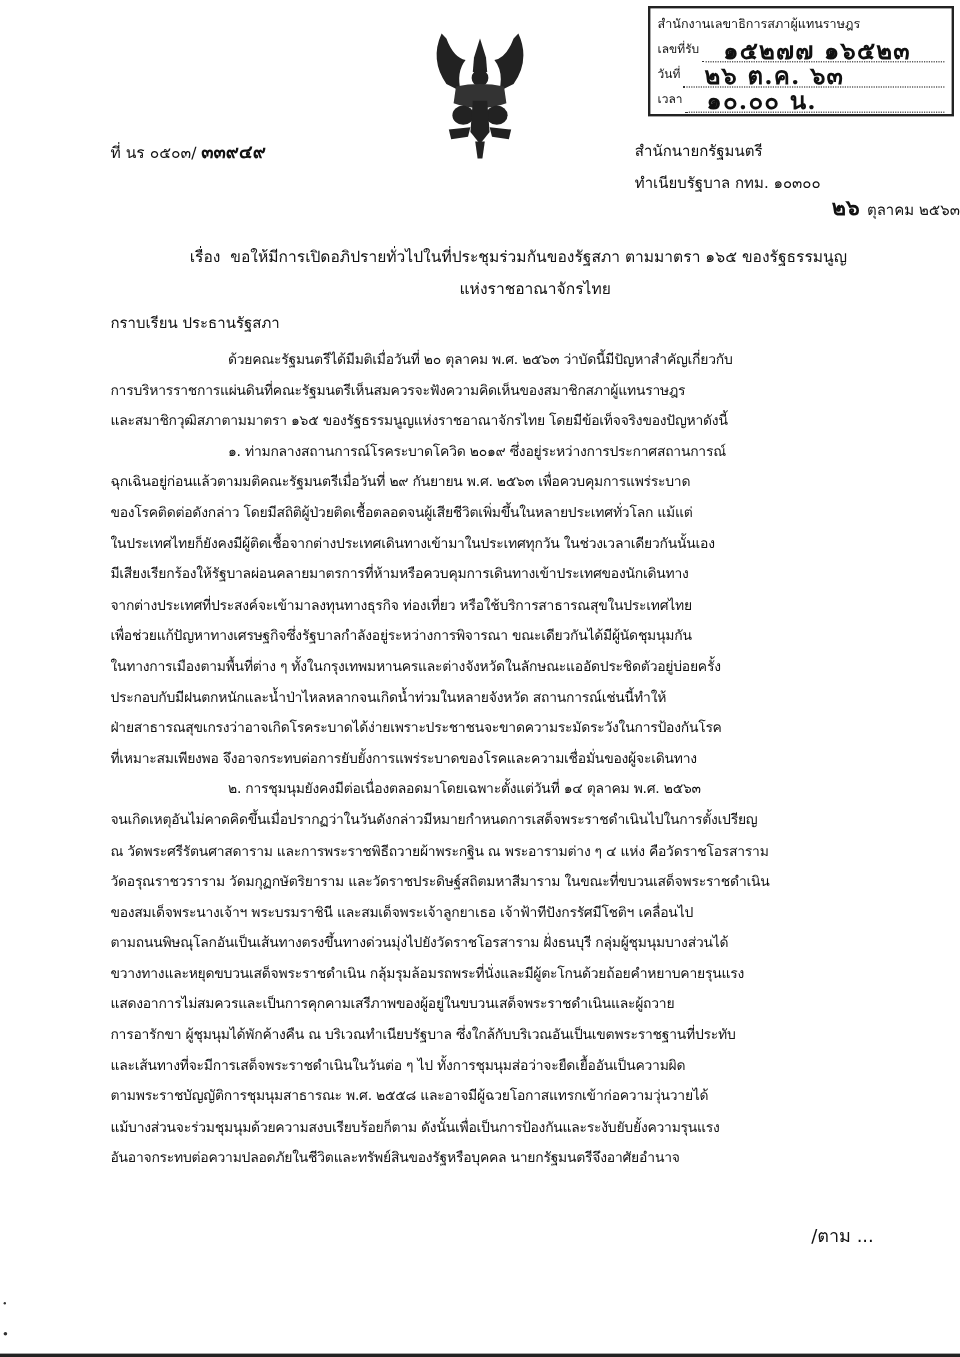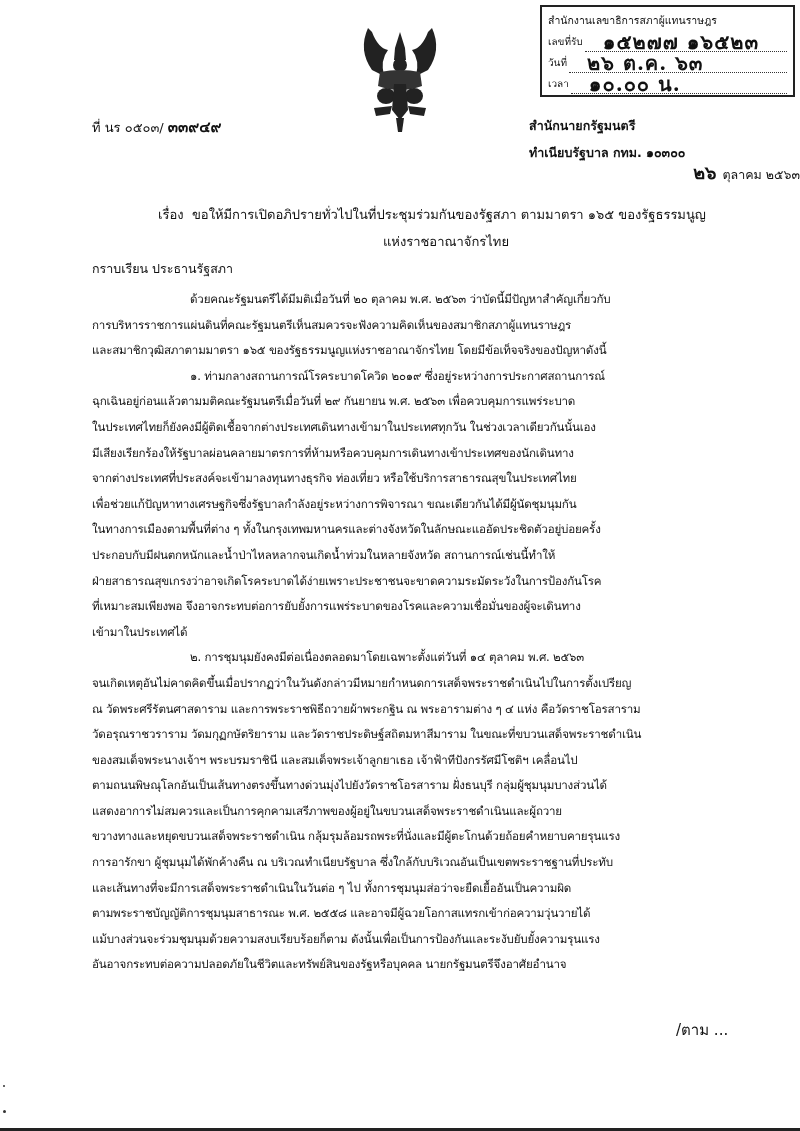--- a/index.html
+++ b/index.html
@@ -14,21 +14,21 @@
     border: 2px solid #222; box-sizing: border-box; padding: 3px 6px;
     font-size: 10.5px; line-height: 21px;
   }
   .stamp .row { display: flex; align-items: flex-end; white-space: nowrap; }
   .stamp .lbl { font-size: 10px; }
   .stamp .dots { flex: 1; border-bottom: 1px dotted #333; margin-left: 2px; position: relative; height: 15px; }
   .stamp .hand { position: absolute; left: 18px; bottom: -2px; font-size: 20px; font-weight: bold; letter-spacing: 1px; font-family: "DejaVu Serif", serif; }
   .garuda { position: absolute; left: 350px; top: 20px; width: 100px; height: 115px; }
   .ref { position: absolute; left: 92px; top: 115px; font-size: 13px; }
   .ref .num { font-weight: bold; font-size: 15px; margin-left: 4px; font-family: Liberation Mono, monospace; }
-  .office { position: absolute; left: 529px; top: 112px; font-size: 12.5px; line-height: 27px; font-weight: bold; }
+  .office { position: absolute; left: 529px; top: 112px; font-size: 12.5px; line-height: 27px; }
   .date { position: absolute; left: 0; width: 800px; top: 158px; text-align: right; font-size: 12.5px; }
   .date .day { font-weight: bold; font-size: 18px; margin-right: 6px; font-family: "DejaVu Serif", serif; }
   .subject { position: absolute; left: 92px; top: 201px; width: 680px; font-size: 13px; line-height: 27px; text-align: center; }
   .subject .indent2 { padding-left: 28px; }
   .salute { position: absolute; left: 92px; top: 259px; font-size: 12.5px; }
   .body-text { position: absolute; left: 92px; top: 287px; width: 680px; font-size: 11.6px; line-height: 25.6px; letter-spacing: -0.2px; }
   .body-text .line { white-space: nowrap; overflow: hidden; text-align: justify; }
   .body-text .first { padding-left: 98px; }
   .continue { position: absolute; left: 676px; top: 1018px; font-size: 15px; }
   .speck { position: absolute; background: #333; border-radius: 50%; }
@@ -96,37 +96,37 @@
   </div>
 
   <div class="salute">กราบเรียน  ประธานรัฐสภา</div>
 
   <div class="body-text">
     <div class="line first">ด้วยคณะรัฐมนตรีได้มีมติเมื่อวันที่ ๒๐ ตุลาคม พ.ศ. ๒๕๖๓ ว่าบัดนี้มีปัญหาสำคัญเกี่ยวกับ</div>
     <div class="line">การบริหารราชการแผ่นดินที่คณะรัฐมนตรีเห็นสมควรจะฟังความคิดเห็นของสมาชิกสภาผู้แทนราษฎร</div>
     <div class="line">และสมาชิกวุฒิสภาตามมาตรา ๑๖๕ ของรัฐธรรมนูญแห่งราชอาณาจักรไทย โดยมีข้อเท็จจริงของปัญหาดังนี้</div>
     <div class="line first">๑.   ท่ามกลางสถานการณ์โรคระบาดโควิด ๒๐๑๙ ซึ่งอยู่ระหว่างการประกาศสถานการณ์</div>
     <div class="line">ฉุกเฉินอยู่ก่อนแล้วตามมติคณะรัฐมนตรีเมื่อวันที่ ๒๙ กันยายน พ.ศ. ๒๕๖๓ เพื่อควบคุมการแพร่ระบาด</div>
+    <div class="line">ของโรคติดต่อดังกล่าว โดยมีสถิติผู้ป่วยติดเชื้อตลอดจนผู้เสียชีวิตเพิ่มขึ้นในหลายประเทศทั่วโลก แม้แต่</div>
     <div class="line">ในประเทศไทยก็ยังคงมีผู้ติดเชื้อจากต่างประเทศเดินทางเข้ามาในประเทศทุกวัน ในช่วงเวลาเดียวกันนั้นเอง</div>
     <div class="line">มีเสียงเรียกร้องให้รัฐบาลผ่อนคลายมาตรการที่ห้ามหรือควบคุมการเดินทางเข้าประเทศของนักเดินทาง</div>
     <div class="line">จากต่างประเทศที่ประสงค์จะเข้ามาลงทุนทางธุรกิจ ท่องเที่ยว หรือใช้บริการสาธารณสุขในประเทศไทย</div>
     <div class="line">เพื่อช่วยแก้ปัญหาทางเศรษฐกิจซึ่งรัฐบาลกำลังอยู่ระหว่างการพิจารณา ขณะเดียวกันได้มีผู้นัดชุมนุมกัน</div>
     <div class="line">ในทางการเมืองตามพื้นที่ต่าง ๆ ทั้งในกรุงเทพมหานครและต่างจังหวัดในลักษณะแออัดประชิดตัวอยู่บ่อยครั้ง</div>
     <div class="line">ประกอบกับมีฝนตกหนักและน้ำป่าไหลหลากจนเกิดน้ำท่วมในหลายจังหวัด สถานการณ์เช่นนี้ทำให้</div>
     <div class="line">ฝ่ายสาธารณสุขเกรงว่าอาจเกิดโรคระบาดได้ง่ายเพราะประชาชนจะขาดความระมัดระวังในการป้องกันโรค</div>
     <div class="line">ที่เหมาะสมเพียงพอ จึงอาจกระทบต่อการยับยั้งการแพร่ระบาดของโรคและความเชื่อมั่นของผู้จะเดินทาง</div>
-    <div class="line">เข้ามาในประเทศได้</div>
     <div class="line first">๒.   การชุมนุมยังคงมีต่อเนื่องตลอดมาโดยเฉพาะตั้งแต่วันที่ ๑๔ ตุลาคม พ.ศ. ๒๕๖๓</div>
     <div class="line">จนเกิดเหตุอันไม่คาดคิดขึ้นเมื่อปรากฏว่าในวันดังกล่าวมีหมายกำหนดการเสด็จพระราชดำเนินไปในการตั้งเปรียญ</div>
     <div class="line">ณ วัดพระศรีรัตนศาสดาราม และการพระราชพิธีถวายผ้าพระกฐิน ณ พระอารามต่าง ๆ ๔ แห่ง คือวัดราชโอรสาราม</div>
     <div class="line">วัดอรุณราชวราราม วัดมกุฏกษัตริยาราม และวัดราชประดิษฐ์สถิตมหาสีมาราม ในขณะที่ขบวนเสด็จพระราชดำเนิน</div>
     <div class="line">ของสมเด็จพระนางเจ้าฯ พระบรมราชินี และสมเด็จพระเจ้าลูกยาเธอ เจ้าฟ้าทีปังกรรัศมีโชติฯ เคลื่อนไป</div>
     <div class="line">ตามถนนพิษณุโลกอันเป็นเส้นทางตรงขึ้นทางด่วนมุ่งไปยังวัดราชโอรสาราม ฝั่งธนบุรี กลุ่มผู้ชุมนุมบางส่วนได้</div>
+    <div class="line">ขวางทางและหยุดขบวนเสด็จพระราชดำเนิน กลุ้มรุมล้อมรถพระที่นั่งและมีผู้ตะโกนด้วยถ้อยคำหยาบคายรุนแรง</div>
     <div class="line">แสดงอาการไม่สมควรและเป็นการคุกคามเสรีภาพของผู้อยู่ในขบวนเสด็จพระราชดำเนินและผู้ถวาย</div>
-    <div class="line">ขวางทางและหยุดขบวนเสด็จพระราชดำเนิน กลุ้มรุมล้อมรถพระที่นั่งและมีผู้ตะโกนด้วยถ้อยคำหยาบคายรุนแรง</div>
     <div class="line">การอารักขา ผู้ชุมนุมได้พักค้างคืน ณ บริเวณทำเนียบรัฐบาล ซึ่งใกล้กับบริเวณอันเป็นเขตพระราชฐานที่ประทับ</div>
     <div class="line">และเส้นทางที่จะมีการเสด็จพระราชดำเนินในวันต่อ ๆ ไป ทั้งการชุมนุมส่อว่าจะยืดเยื้ออันเป็นความผิด</div>
     <div class="line">ตามพระราชบัญญัติการชุมนุมสาธารณะ พ.ศ. ๒๕๕๘ และอาจมีผู้ฉวยโอกาสแทรกเข้าก่อความวุ่นวายได้</div>
     <div class="line">แม้บางส่วนจะร่วมชุมนุมด้วยความสงบเรียบร้อยก็ตาม ดังนั้นเพื่อเป็นการป้องกันและระงับยับยั้งความรุนแรง</div>
     <div class="line">อันอาจกระทบต่อความปลอดภัยในชีวิตและทรัพย์สินของรัฐหรือบุคคล นายกรัฐมนตรีจึงอาศัยอำนาจ</div>
   </div>
 
   <div class="continue">/ตาม ...</div>
 
   <div class="speck" style="left:3px;top:1110px;width:3px;height:3px"></div>

